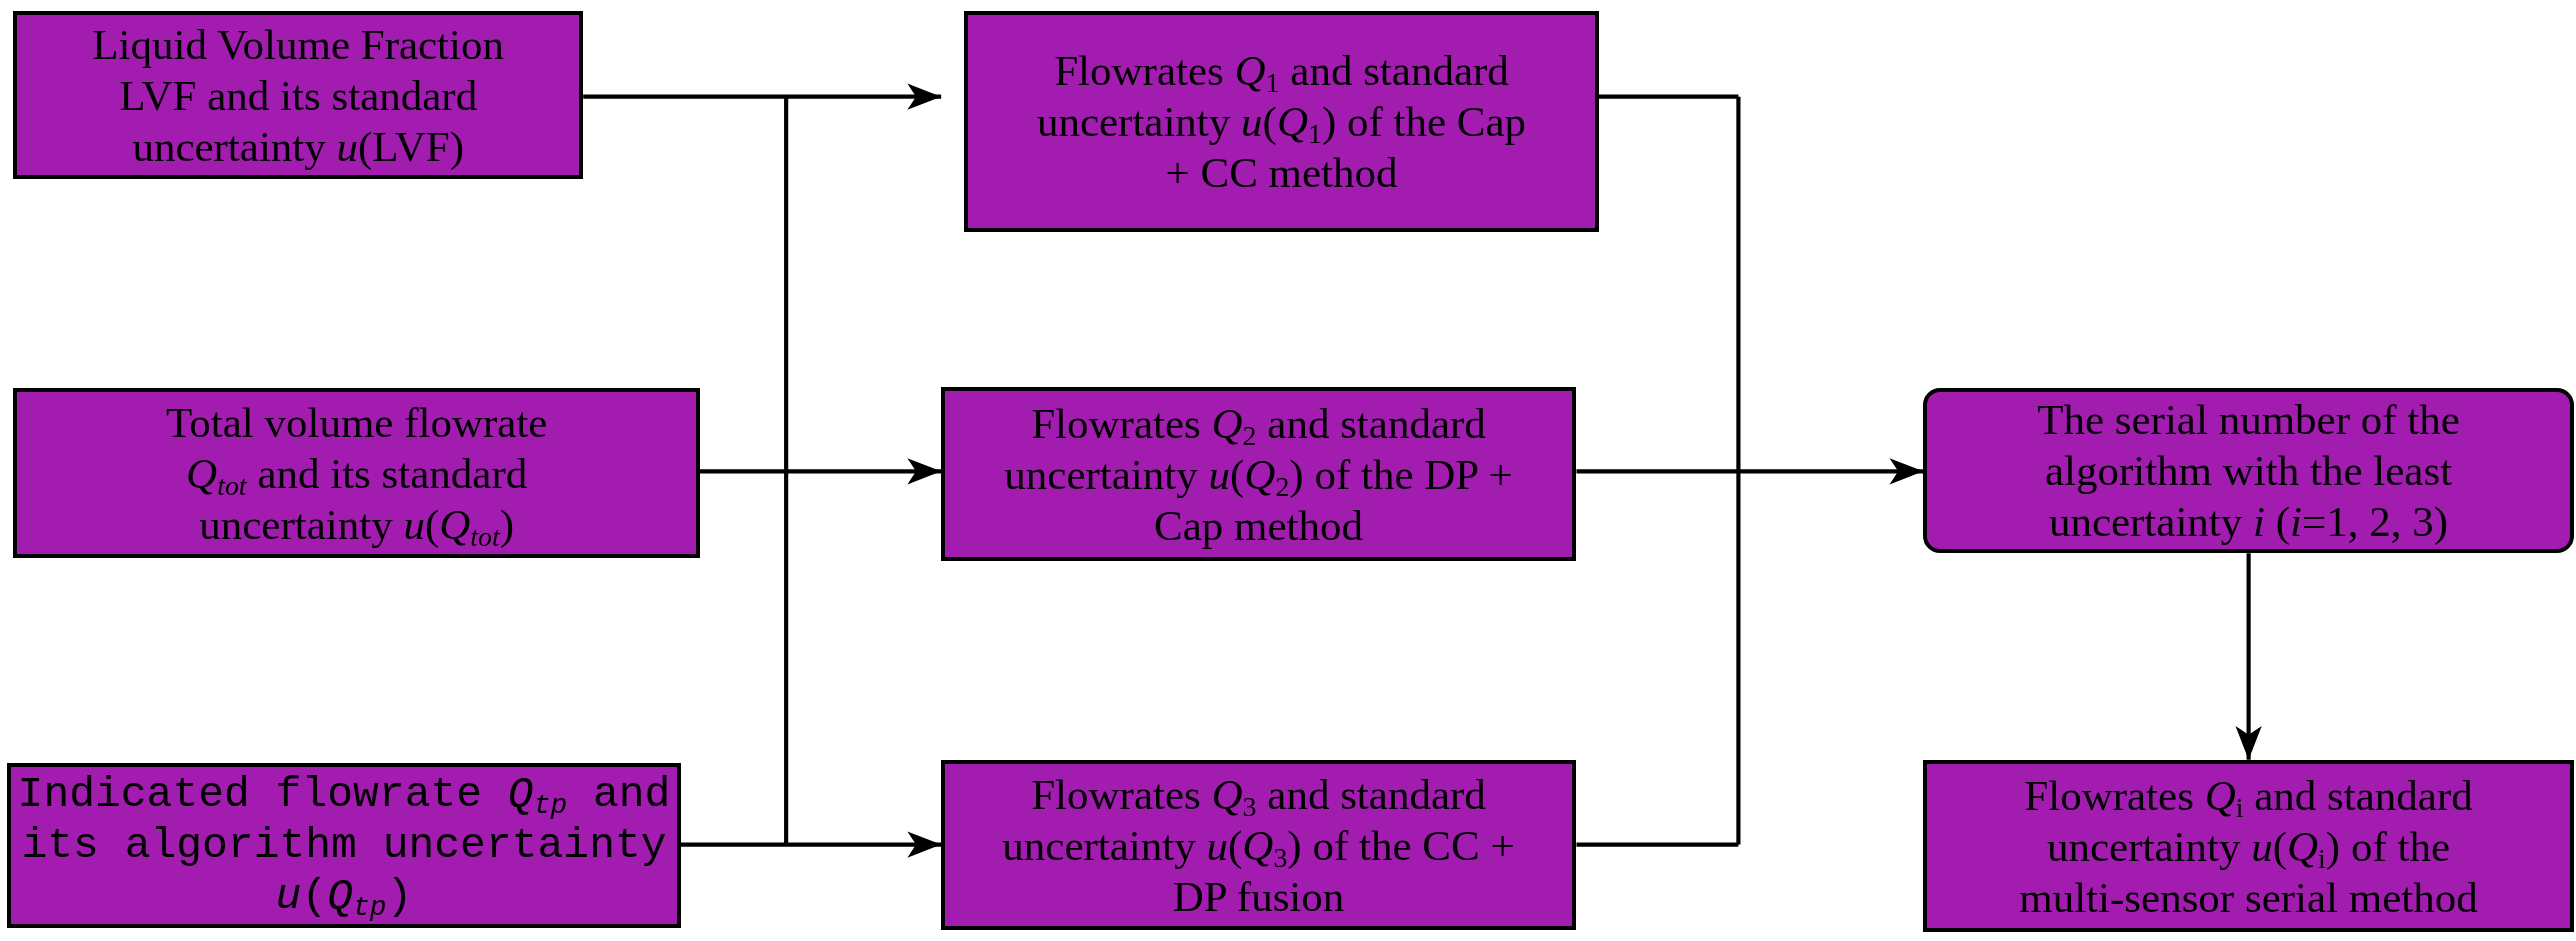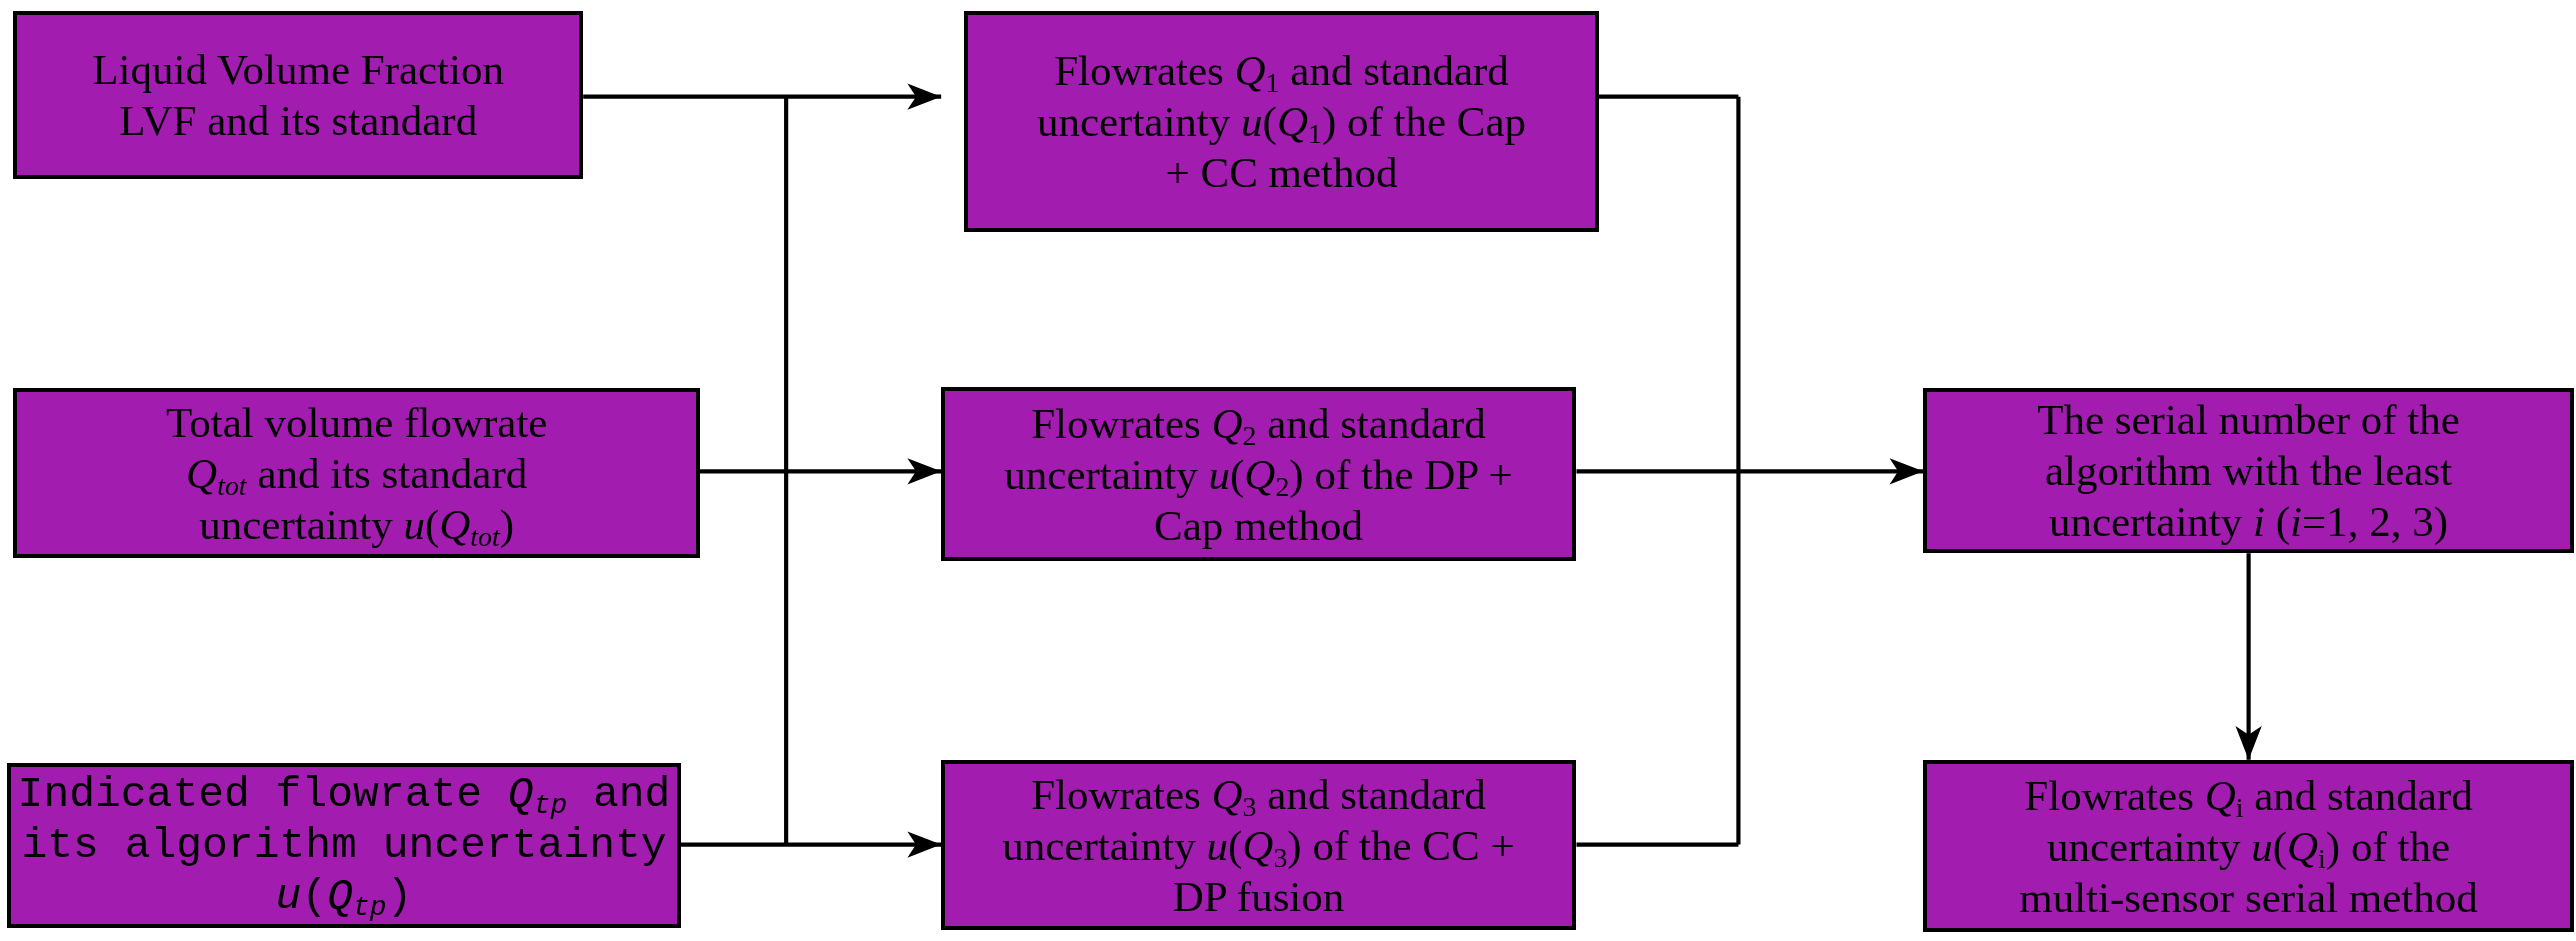--- a/index.html
+++ b/index.html
@@ -40,21 +40,21 @@
   .tline { white-space: nowrap; }
   .it { font-style: italic; }
   .sb { font-size: 0.65em; vertical-align: -0.26em; line-height: 0; }
   
   #box-lvf     { left: 13.2px;   top: 11px;   width: 570px; height: 168px; }
   #box-qtot    { left: 13.2px;   top: 388px;  width: 687px; height: 170px; }
   #box-qtp     { left: 7px;   top: 763px; width: 674px; height: 165px; font-family: Liberation Mono, monospace; }
   #box-cap-cc  { left: 964px; top: 11px;   width: 635px; height: 221px; }
   #box-dp-cap  { left: 941px; top: 387px;  width: 635px; height: 174px; }
   #box-cc-dp   { left: 941px; top: 760px; width: 635px; height: 170px; }
-  #box-serial  { left: 1923px; top: 388px;  width: 651px; height: 165px; }
+  #box-serial  { left: 1923px; top: 388px;  width: 651px; height: 165px; border-radius: 17px; }
   #box-fusion  { left: 1923px; top: 760px; width: 651px; height: 172px; }
 </style>
 </head>
 <body>
 
 <div class="canvas">
 
   <svg class="connector-layer" viewBox="0 0 3706 1355" xmlns="http://www.w3.org/2000/svg">
     <defs>
       <marker id="arr" viewBox="0 0 10 8" refX="9.5" refY="4" markerWidth="9" markerHeight="7.2" orient="auto" markerUnits="strokeWidth">
@@ -70,20 +70,21 @@
       <path d="M2501,139 V1215"></path>
       <path d="M2268,1215 H2501"></path>
       <path d="M2268,678 H2767" marker-end="url(#arr)"></path>
       <path d="M3235,796 V1093" marker-end="url(#arr)"></path>
     </g>
   </svg>
 
   <div class="fbox" id="box-lvf">
       <div class="tline"><span>Liquid Volume Fraction</span></div>
       <div class="tline"><span>LVF and its standard</span></div>
+      <div class="tline"><span>uncertainty </span><span class="it">u</span><span>(LVF)</span></div>
     </div>
   <div class="fbox" id="box-qtot">
       <div class="tline"><span>Total volume flowrate</span></div>
       <div class="tline"><span class="it">Q</span><span class="it sb">tot</span><span> and its standard</span></div>
       <div class="tline"><span>uncertainty </span><span class="it">u</span><span>(</span><span class="it">Q</span><span class="it sb">tot</span><span>)</span></div>
     </div>
   <div class="fbox" id="box-qtp">
       <div class="tline"><span>Indicated flowrate </span><span class="it">Q</span><span class="it sb">tp</span><span> and</span></div>
       <div class="tline"><span>its algorithm uncertainty</span></div>
       <div class="tline"><span class="it">u</span><span>(</span><span class="it">Q</span><span class="it sb">tp</span><span>)</span></div>

